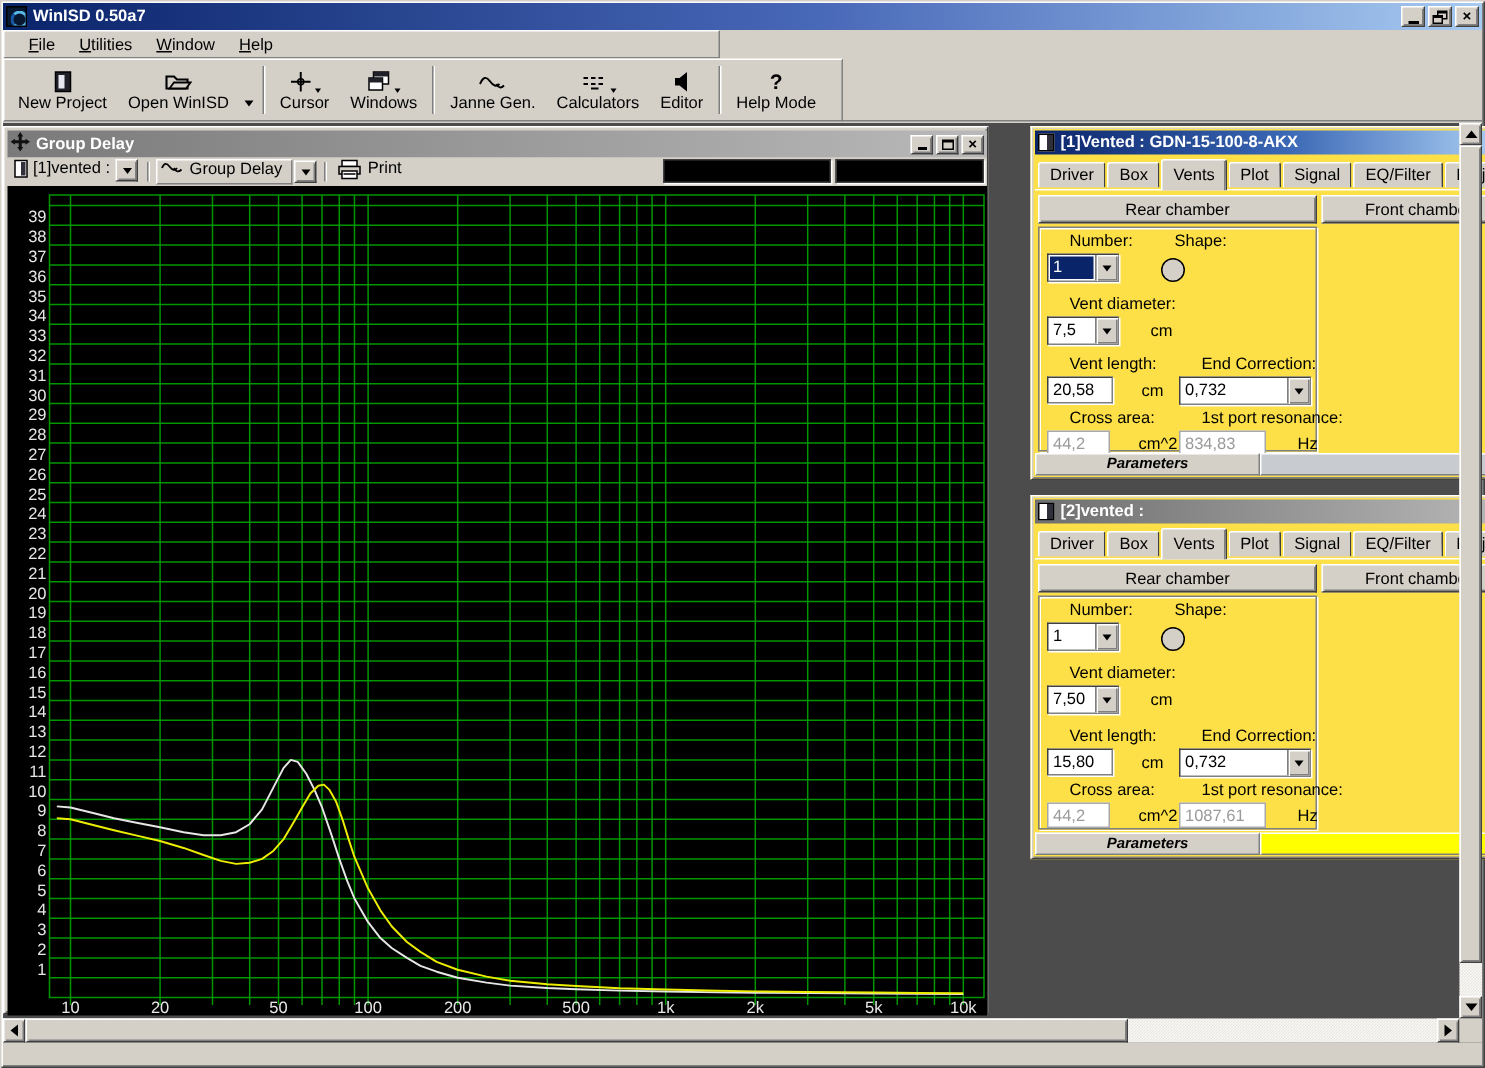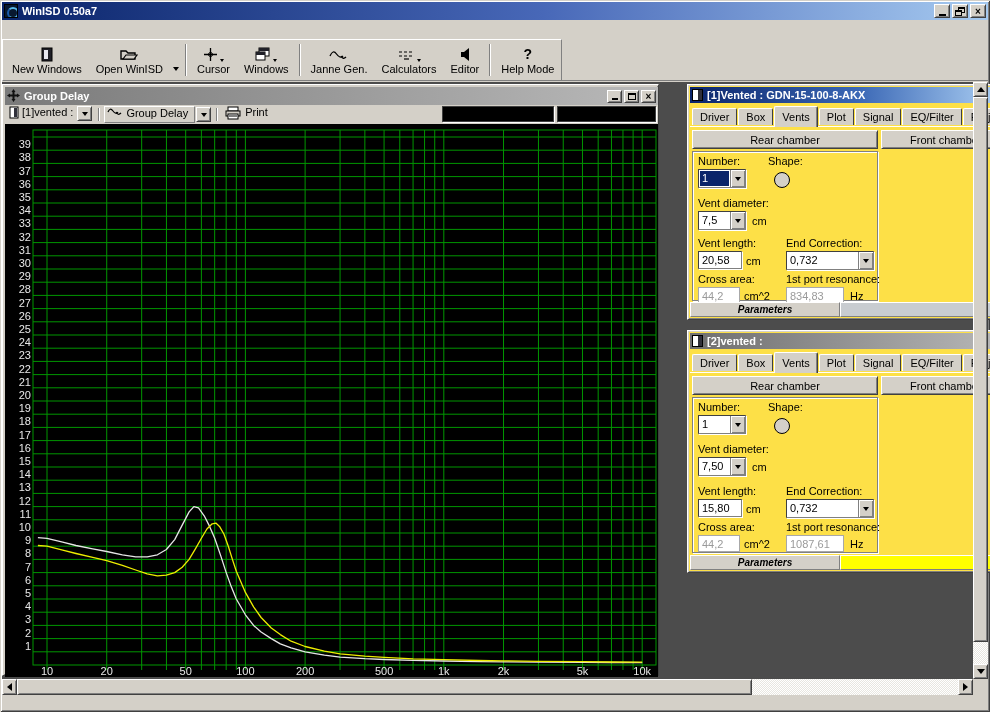--- a/index.html
+++ b/index.html
@@ -80,21 +80,21 @@
   .tab { position:relative; padding:2px 7px 3px 7px; background:#d4d0c8; margin-right:1px;
          border-top:1px solid #fff; border-left:1px solid #fff; border-right:1px solid #404040;
          border-top-left-radius:2px; border-top-right-radius:2px; height:17px; white-space:nowrap; }
   .tab.active { height:21px; font-weight:normal; z-index:2; padding-top:4px; box-shadow:inset -1px 0 0 #808080; }
   .chbtn { position:absolute; top:45px; height:19px; background:#d4d0c8;
            border-top:1px solid #fff; border-left:1px solid #fff; border-right:1px solid #404040; border-bottom:1px solid #404040;
            box-shadow: inset 1px 1px 0 #d4d0c8, inset -1px -1px 0 #808080;
            display:flex; align-items:center; justify-content:center; overflow:hidden; white-space:nowrap; }
   .groupbox { position:absolute; left:4px; top:66px; width:186px;
               border:1px solid #808080; box-shadow: inset 1px 1px 0 #fff, 1px 1px 0 #fff; }
-  .flabel { position:absolute; white-space:nowrap; }
+  .flabel { position:absolute; white-space:nowrap;margin-left:15px; }
   .combo { position:absolute; background:#fff; border:1px solid #404040; border-right-color:#808080; border-bottom-color:#808080;
            box-shadow:1px 1px 0 #fff; display:flex; align-items:stretch; }
   .combo .val { flex:1; padding:2px 2px 0 3px; }
   .combo .val.hl { background:#0a246a; color:#fff; margin:1px; padding:1px 1px 0 2px; }
   .combo .cbtn { width:15px; background:#d4d0c8; border-left:1px solid #808080;
                  box-shadow: inset 1px 1px 0 #fff, inset -1px -1px 0 #808080;
                  display:flex; align-items:center; justify-content:center; }
   .editbox { position:absolute; }
   .circle { position:absolute; width:16px; height:16px; border:1px solid #000; border-radius:50%; background:#d4d0c8; }
   .paramsrow { position:absolute; left:2px; right:2px; height:15px; display:flex; }
@@ -138,30 +138,38 @@
       </span>
     <span class="capbtn raised">
         <span class="g-restore">
           <i></i>
           <i></i>
         </span>
       </span>
     <span class="capbtn raised">×</span>
   </div>
 
+  <div class="menubar">
+    <div class="menuband" id="menu-items">
+        <span class="menuitem"><u>F</u>ile</span>
+        <span class="menuitem"><u>U</u>tilities</span>
+        <span class="menuitem"><u>W</u>indow</span>
+        <span class="menuitem"><u>H</u>elp</span>
+      </div>
+  </div>
 
   <div class="toolbarband">
     <div class="tbtn">
       <span class="ico">
         <svg width="14" height="15">
             <rect x="2" y="1" width="10" height="13" fill="#202028" stroke="#000"></rect>
             <rect x="4" y="3" width="4" height="9" fill="#e8e8f0"></rect>
           </svg>
       </span>
-        <span class="lbl">New Windows</span>
+        <span class="lbl">New Project</span>
     </div>
     <div class="tbtn">
       <span class="ico">
         <svg width="18" height="15">
             <path d="M1 12 L1 4 L6 4 L8 6 L15 6 L15 12 Z" fill="none" stroke="#000" stroke-width="1.4"></path>
             <path d="M3 12 L6 8 L17 8 L14 12 Z" fill="#d4d0c8" stroke="#000" stroke-width="1.2"></path>
           </svg>
       </span>
         <span class="lbl">Open WinISD</span>
     </div>

